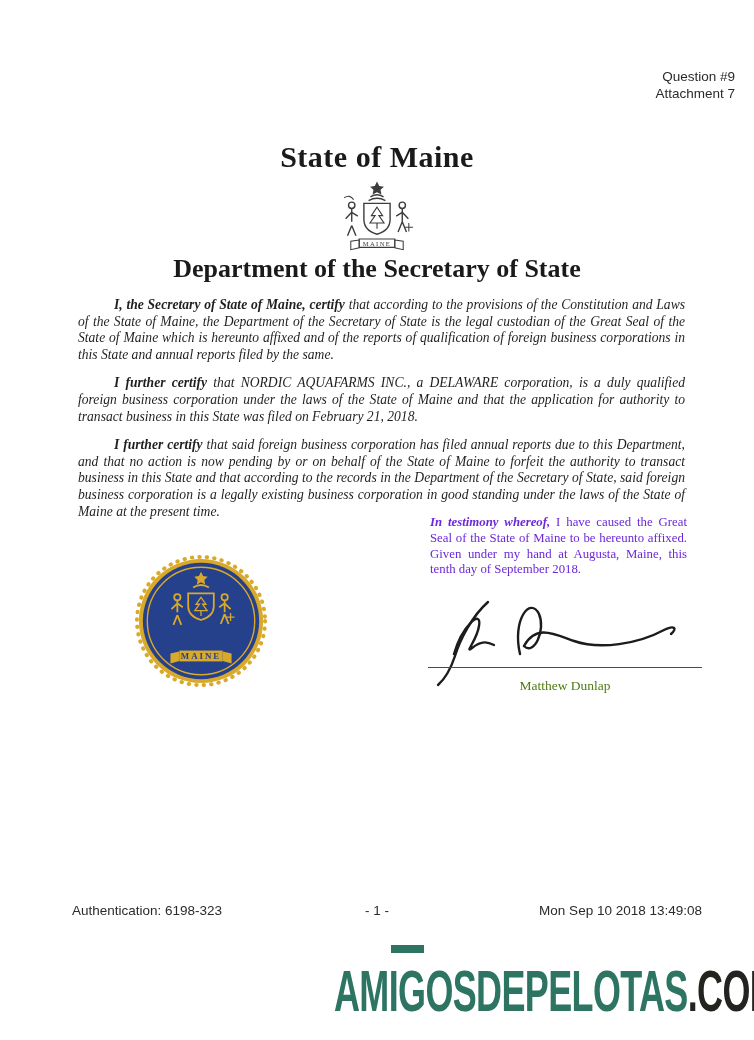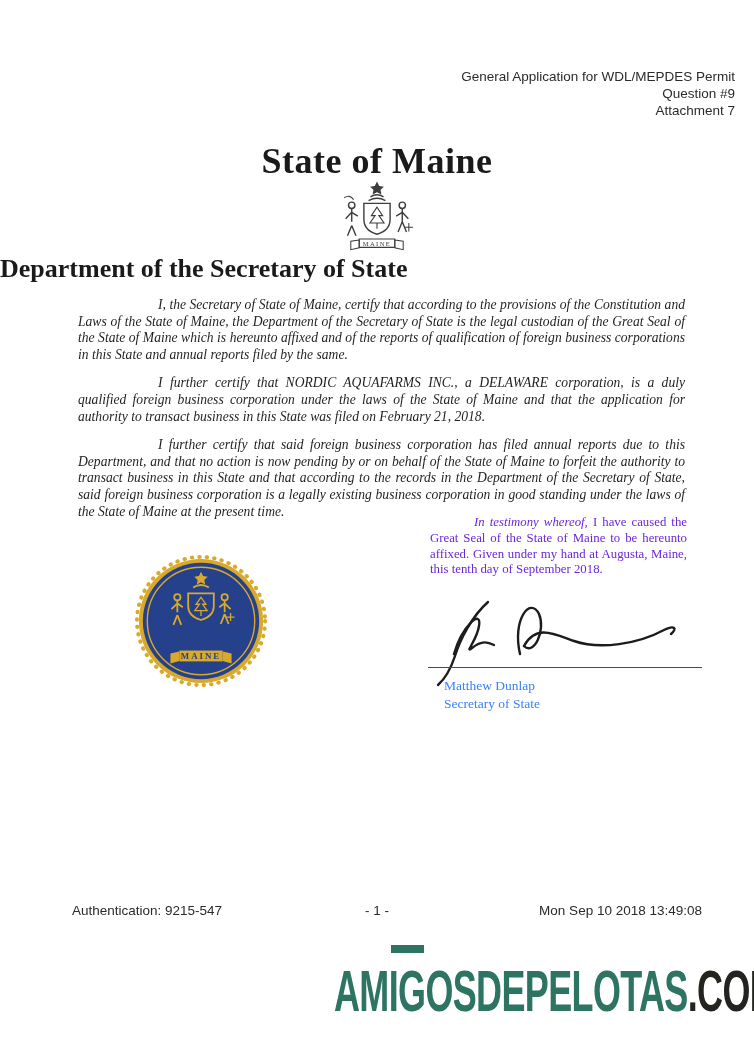--- a/index.html
+++ b/index.html
@@ -21,54 +21,54 @@
     font-family: "Liberation Sans", sans-serif;
     font-size: 13.5px;
     line-height: 17px;
     color: #2b2b2b;
   }
   .doc-title {
     position: absolute;
     top: 140px;
     left: 0; right: 0;
     text-align: center;
-    font-size: 36px;
+    font-size: 30px;
     font-weight: bold;
     color: #1a1a1a;
     letter-spacing: 0.5px;
   }
   .crest {
     position: absolute;
     top: 180px;
     left: 330px;
     width: 94px;
     height: 73px;
   }
   .dept-heading {
     position: absolute;
     top: 254px;
     left: 0; right: 0;
-    text-align: left;
+    text-align: center;
     font-size: 26px;
     font-weight: bold;
     color: #1a1a1a;
   }
   .body-copy {
     position: absolute;
     top: 297px;
     left: 78px;
     width: 607px;
     font-size: 13.6px;
     line-height: 16.6px;
     font-style: italic;
     text-align: justify;
     color: #1f1f1f;
   }
   .body-copy p { margin-bottom: 12px; text-indent: 36px; }
-  .lead-in { font-weight: normal; margin-left: 44px; }
+  .lead-in { font-weight: bold; }
   .testimony {
     position: absolute;
     top: 515px;
     left: 430px;
     width: 257px;
     font-size: 12.8px;
     line-height: 15.8px;
     text-align: justify;
     color: #6d28d9;
   }
@@ -90,25 +90,26 @@
   .signature-line {
     position: absolute;
     top: 667px;
     left: 428px;
     width: 274px;
     border-top: 1.5px solid #4a4a4a;
   }
   .signer {
     position: absolute;
     top: 677px;
-    left: 444px;
+    left: 428px;
     width: 274px;
+    text-align: center;
     font-size: 13.5px;
     line-height: 18px;
-    color: #3b82f6;
+    color: #4d7c0f;
   }
   .footer {
     position: absolute;
     top: 903px;
     left: 0; right: 0;
     height: 20px;
     font-family: "Liberation Sans", sans-serif;
     font-size: 13.5px;
     color: #2b2b2b;
   }
@@ -135,21 +136,20 @@
     width: 33px;
     height: 8px;
   }
 </style>
 </head>
 <body>
 
 <div class="page">
 
   <div class="header-note">
-    <div>General Application for WDL/MEPDES Permit</div>
     <div>Question #9</div>
     <div>Attachment 7</div>
   </div>
 
   <div class="doc-title">State of Maine</div>
 
   <svg class="crest" viewBox="0 0 100 78">
     <g fill="none" stroke="#3d3d3d" stroke-width="1.5">
       <path d="M50 1.5 l2.4 4.9 5 .7 -3.6 3.4 .9 5 -4.7 -2.4 -4.7 2.4 .9 -5 -3.6 -3.4 5 -.7 z" fill="#3d3d3d" stroke="none"></path>
       <path d="M43 18 q7 -4.5 14 0"></path>
@@ -204,25 +204,24 @@
       <path d="M64 14 C48 28 36 52 31 68 C27 80 22 90 14 97"></path>
       <path d="M30 66 C38 38 58 20 55 38 C53 52 40 66 48 60 C58 52 64 54 70 57"></path>
       <path d="M96 66 C88 32 106 8 115 26 C122 42 110 68 100 58"></path>
       <path d="M100 58 C112 36 130 46 150 53 C176 62 214 56 240 42 C250 37 254 40 247 46"></path>
     </g>
   </svg>
   <div class="signature-line"></div>
 
   <div class="signer">
     <div>Matthew Dunlap</div>
-    <div>Secretary of State</div>
   </div>
 
   <div class="footer">
-    <span class="auth">Authentication: 9215-547</span>
+    <span class="auth">Authentication: 6198-323</span>
     <span class="pageno">- 1 -</span>
     <span class="stamp">Mon Sep 10 2018 13:49:08</span>
   </div>
 
   <div class="watermark-fragment" style="background: rgb(45, 116, 99);"></div>
   <div class="watermark"><span id="wm-main" style="color: rgb(45, 116, 99);">AMIGOSDEPELOTAS</span><span id="wm-tld" style="color: rgb(34, 36, 32);">.COM</span></div>
 
 </div>
 
 </body></html>

